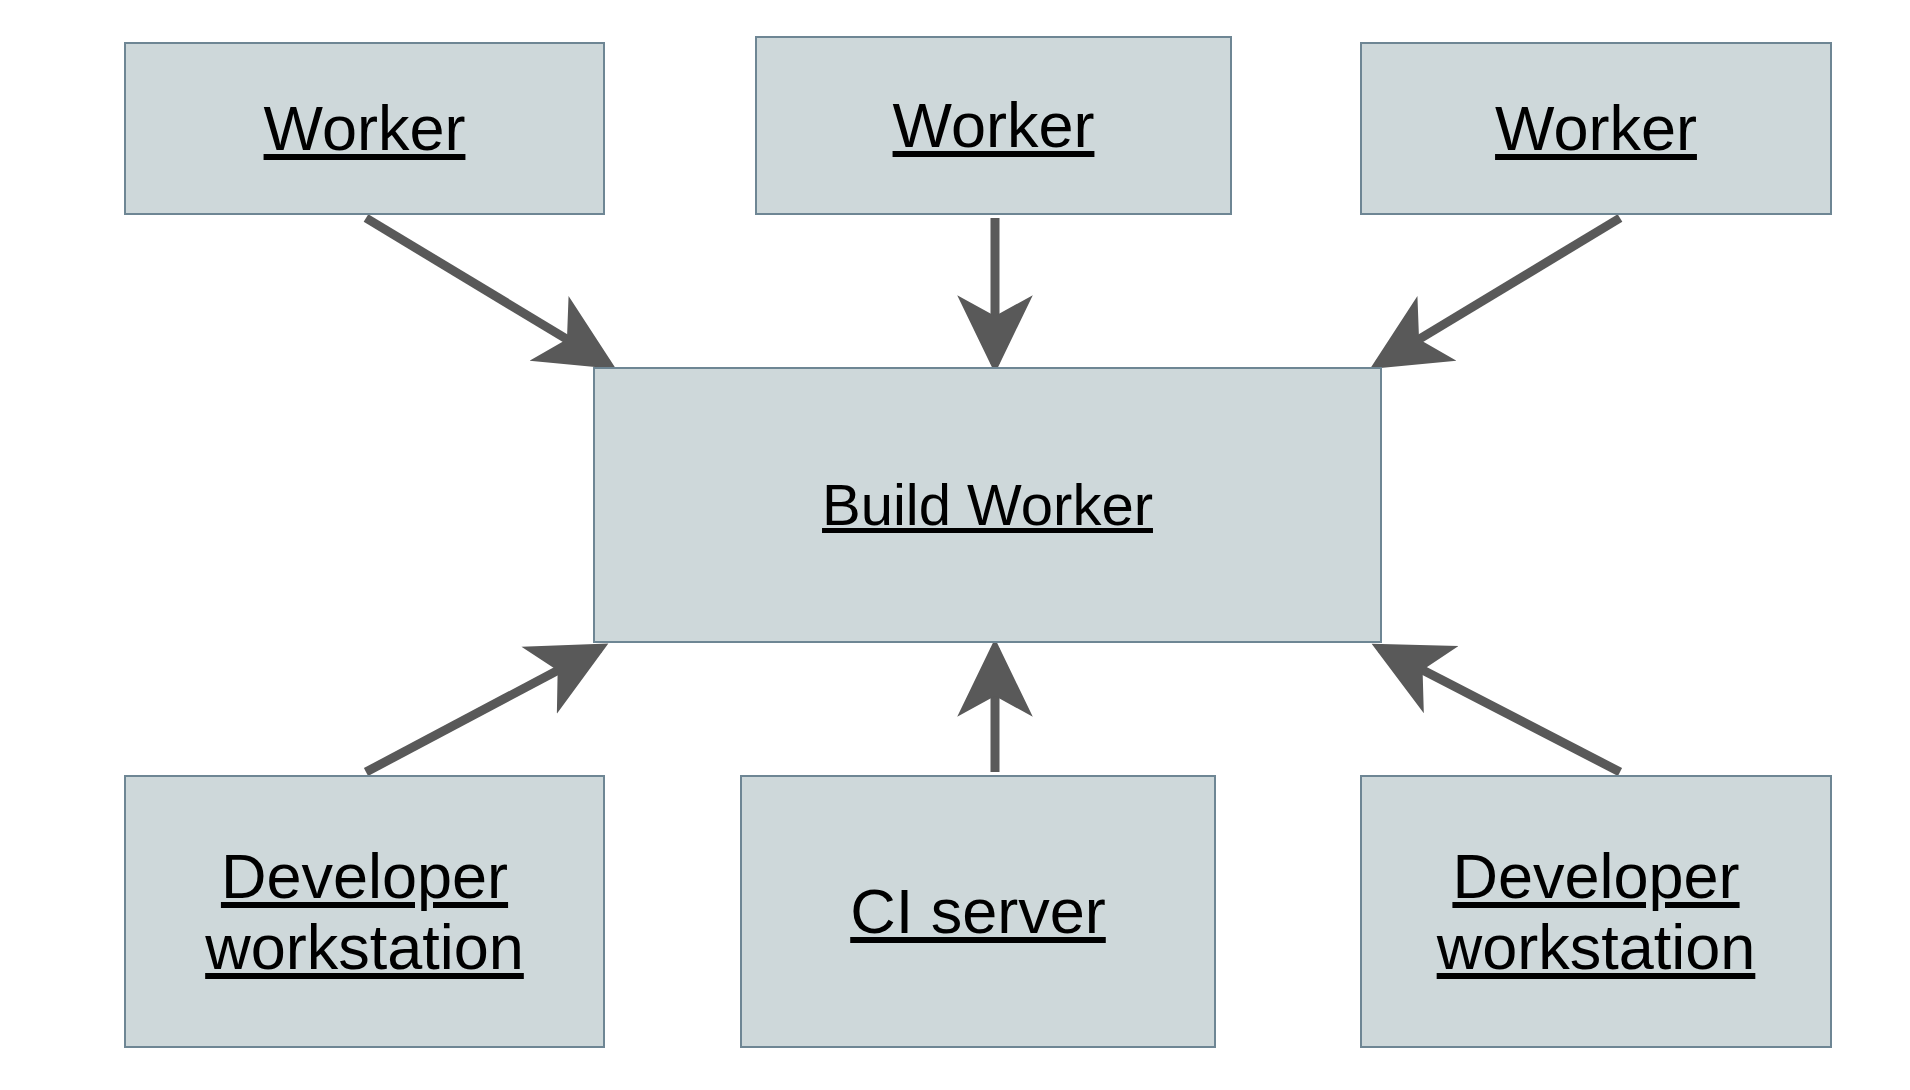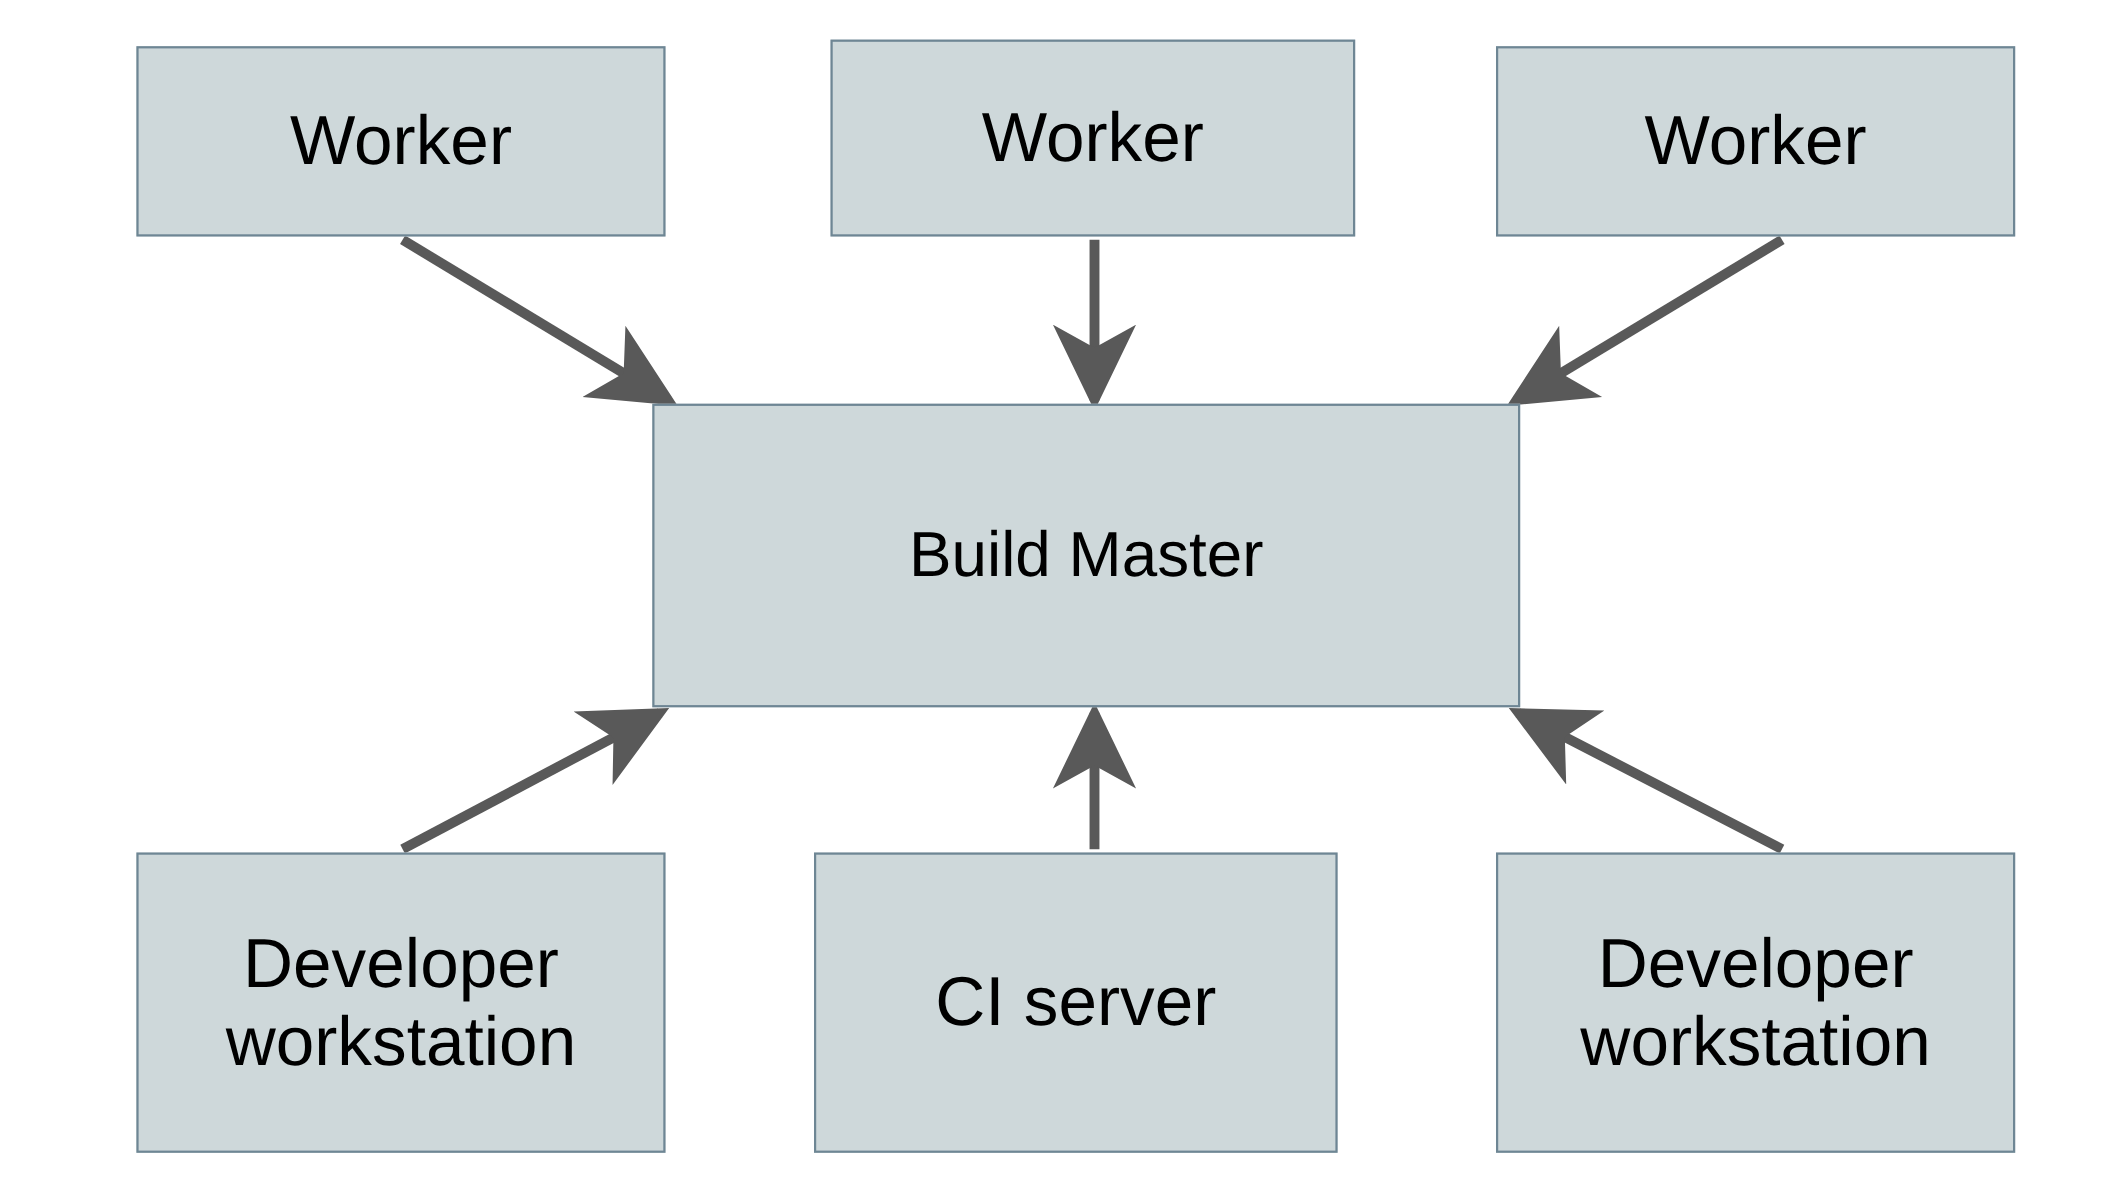--- a/index.html
+++ b/index.html
@@ -32,20 +32,21 @@
     background: #ced8da;
     border: 2px solid #6e8694;
     display: flex;
     align-items: center;
     justify-content: center;
     text-align: center;
     color: #000000;
     line-height: 1.12;
     white-space: pre-line;
     z-index: 2;
+    text-decoration: underline;
   }
   .node-label {
     display: block;
     width: 100%;
     white-space: pre-line;
   }
   .node-worker-1 { left: 124px; top: 42px;  width: 481px; height: 173px; font-size: 63px; }
   .node-worker-2 { left: 755px; top: 36px;  width: 477px; height: 179px; font-size: 63px; }
   .node-worker-3 { left: 1360px; top: 42px; width: 472px; height: 173px; font-size: 63px; }
   .node-master   { left: 593px; top: 367px; width: 789px; height: 276px; font-size: 58px; }
@@ -84,21 +85,21 @@
 
   <div class="node node-worker-2">
     <span class="node-label">Worker</span>
   </div>
 
   <div class="node node-worker-3">
     <span class="node-label">Worker</span>
   </div>
 
   <div class="node node-master">
-    <span class="node-label">Build Master</span>
+    <span class="node-label">Build Worker</span>
   </div>
 
   <div class="node node-dev-1">
     <span class="node-label">Developer
 workstation</span>
   </div>
 
   <div class="node node-ci">
     <span class="node-label">CI server</span>
   </div>

